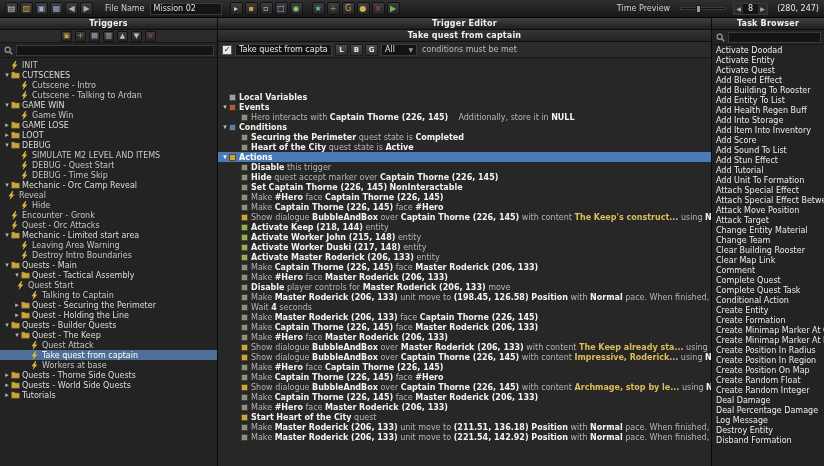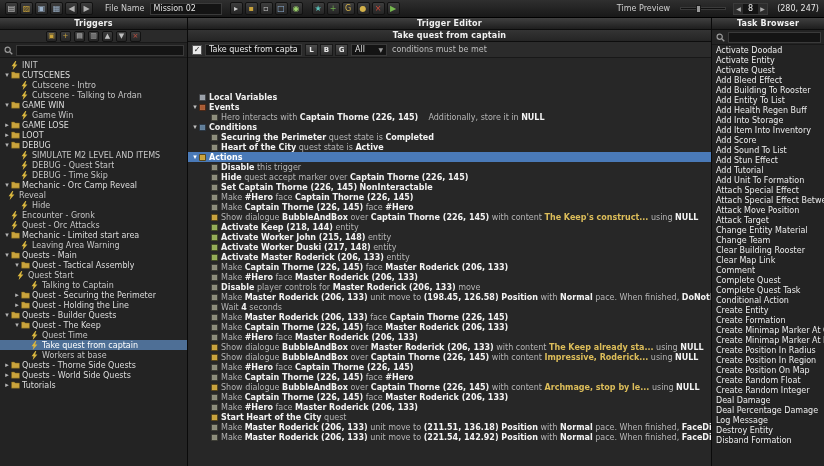--- a/index.html
+++ b/index.html
@@ -22,21 +22,21 @@
   .slider-handle{position:absolute;top:-3px;left:15px;width:5px;height:8px;background:#989898;border:1px solid #1a1a1a;}
   .stepper{display:flex;align-items:center;border:1px solid #3a3a3a;background:#141414;height:12px;margin-right:7px;}
   .st-btn{width:9px;height:100%;display:flex;align-items:center;justify-content:center;
           color:#aaa;font-size:6px;background:#2c2c2c;}
   .st-val{width:15px;text-align:center;color:#eee;}
   .coords{color:#e8e8e8;white-space:nowrap;}
 
   
   .main{flex:1;display:flex;min-height:0;}
   .panel{display:flex;flex-direction:column;min-width:0;}
-  .panel-left{width:188px;flex:none;background:#232323;border-right:1px solid #0a0a0a;}
+  .panel-left{width:218px;flex:none;background:#232323;border-right:1px solid #0a0a0a;}
   .panel-mid{flex:1;background:#272727;}
   .panel-right{width:113px;flex:none;background:#232323;border-left:1px solid #0a0a0a;}
 
   .hdr{height:12px;flex:none;background:linear-gradient(#404040,#1e1e1e);border-bottom:1px solid #0d0d0d;
        color:#f0f0f0;font-weight:bold;display:flex;align-items:center;justify-content:center;letter-spacing:.2px;
        white-space:nowrap;overflow:hidden;}
   .hdr.sub{background:linear-gradient(#343434,#252525);}
 
   .ltoolbar{height:13px;flex:none;display:flex;align-items:center;justify-content:center;gap:3px;
             border-bottom:1px solid #181818;background:#2a2a2a;}
@@ -205,20 +205,23 @@
               </svg></span><span class="tlabel">Encounter - Gronk</span></div>
           <div class="trow" style="padding-left: 3px;"><span class="arrow"></span><span class="ticon"><svg width="7" height="9" viewBox="0 0 7 9">
                 <path d="M4.4 0 L0.6 5.2 H2.6 L1.7 9 L6.4 3.4 H4.1 L5.3 0 Z" fill="#d9b63e"></path>
               </svg></span><span class="tlabel">Quest - Orc Attacks</span></div>
           <div class="trow group" style="padding-left: 3px;"><span class="arrow">▾</span><span class="ticon"><svg width="9" height="8" viewBox="0 0 9 8">
                 <path d="M0.5 1 H3.4 L4.3 2 H8.5 V7.2 H0.5 Z" fill="#c9a33b" stroke="#6e5a1e" stroke-width="0.5"></path>
               </svg></span><span class="tlabel">Mechanic - Limited start area</span></div>
           <div class="trow" style="padding-left: 13px;"><span class="arrow"></span><span class="ticon"><svg width="7" height="9" viewBox="0 0 7 9">
                 <path d="M4.4 0 L0.6 5.2 H2.6 L1.7 9 L6.4 3.4 H4.1 L5.3 0 Z" fill="#d9b63e"></path>
               </svg></span><span class="tlabel">Leaving Area Warning</span></div>
+          <div class="trow" style="padding-left: 13px;"><span class="arrow"></span><span class="ticon"><svg width="7" height="9" viewBox="0 0 7 9">
+                <path d="M4.4 0 L0.6 5.2 H2.6 L1.7 9 L6.4 3.4 H4.1 L5.3 0 Z" fill="#d9b63e"></path>
+              </svg></span><span class="tlabel">Destroy Intro Boundaries</span></div>
           <div class="trow group" style="padding-left: 3px;"><span class="arrow">▾</span><span class="ticon"><svg width="9" height="8" viewBox="0 0 9 8">
                 <path d="M0.5 1 H3.4 L4.3 2 H8.5 V7.2 H0.5 Z" fill="#c9a33b" stroke="#6e5a1e" stroke-width="0.5"></path>
               </svg></span><span class="tlabel">Quests - Main</span></div>
           <div class="trow group" style="padding-left: 13px;"><span class="arrow">▾</span><span class="ticon"><svg width="9" height="8" viewBox="0 0 9 8">
                 <path d="M0.5 1 H3.4 L4.3 2 H8.5 V7.2 H0.5 Z" fill="#c9a33b" stroke="#6e5a1e" stroke-width="0.5"></path>
               </svg></span><span class="tlabel">Quest - Tactical Assembly</span></div>
           <div class="trow" style="padding-left: 9px;"><span class="arrow"></span><span class="ticon"><svg width="7" height="9" viewBox="0 0 7 9">
                 <path d="M4.4 0 L0.6 5.2 H2.6 L1.7 9 L6.4 3.4 H4.1 L5.3 0 Z" fill="#d9b63e"></path>
               </svg></span><span class="tlabel">Quest Start</span></div>
           <div class="trow" style="padding-left: 23px;"><span class="arrow"></span><span class="ticon"><svg width="7" height="9" viewBox="0 0 7 9">
@@ -231,21 +234,21 @@
                 <path d="M0.5 1 H3.4 L4.3 2 H8.5 V7.2 H0.5 Z" fill="#c9a33b" stroke="#6e5a1e" stroke-width="0.5"></path>
               </svg></span><span class="tlabel">Quest - Holding the Line</span></div>
           <div class="trow group" style="padding-left: 3px;"><span class="arrow">▾</span><span class="ticon"><svg width="9" height="8" viewBox="0 0 9 8">
                 <path d="M0.5 1 H3.4 L4.3 2 H8.5 V7.2 H0.5 Z" fill="#c9a33b" stroke="#6e5a1e" stroke-width="0.5"></path>
               </svg></span><span class="tlabel">Quests - Builder Quests</span></div>
           <div class="trow group" style="padding-left: 13px;"><span class="arrow">▾</span><span class="ticon"><svg width="9" height="8" viewBox="0 0 9 8">
                 <path d="M0.5 1 H3.4 L4.3 2 H8.5 V7.2 H0.5 Z" fill="#c9a33b" stroke="#6e5a1e" stroke-width="0.5"></path>
               </svg></span><span class="tlabel">Quest - The Keep</span></div>
           <div class="trow" style="padding-left: 23px;"><span class="arrow"></span><span class="ticon"><svg width="7" height="9" viewBox="0 0 7 9">
                 <path d="M4.4 0 L0.6 5.2 H2.6 L1.7 9 L6.4 3.4 H4.1 L5.3 0 Z" fill="#d9b63e"></path>
-              </svg></span><span class="tlabel">Quest Time</span></div>
+              </svg></span><span class="tlabel">Quest Attack</span></div>
           <div class="trow sel" style="padding-left: 23px;"><span class="arrow"></span><span class="ticon"><svg width="7" height="9" viewBox="0 0 7 9">
                 <path d="M4.4 0 L0.6 5.2 H2.6 L1.7 9 L6.4 3.4 H4.1 L5.3 0 Z" fill="#d9b63e"></path>
               </svg></span><span class="tlabel">Take quest from captain</span></div>
           <div class="trow" style="padding-left: 23px;"><span class="arrow"></span><span class="ticon"><svg width="7" height="9" viewBox="0 0 7 9">
                 <path d="M4.4 0 L0.6 5.2 H2.6 L1.7 9 L6.4 3.4 H4.1 L5.3 0 Z" fill="#d9b63e"></path>
               </svg></span><span class="tlabel">Workers at base</span></div>
           <div class="trow group" style="padding-left: 3px;"><span class="arrow">▸</span><span class="ticon"><svg width="9" height="8" viewBox="0 0 9 8">
                 <path d="M0.5 1 H3.4 L4.3 2 H8.5 V7.2 H0.5 Z" fill="#c9a33b" stroke="#6e5a1e" stroke-width="0.5"></path>
               </svg></span><span class="tlabel">Quests - Thorne Side Quests</span></div>
           <div class="trow group" style="padding-left: 3px;"><span class="arrow">▸</span><span class="ticon"><svg width="9" height="8" viewBox="0 0 9 8">

